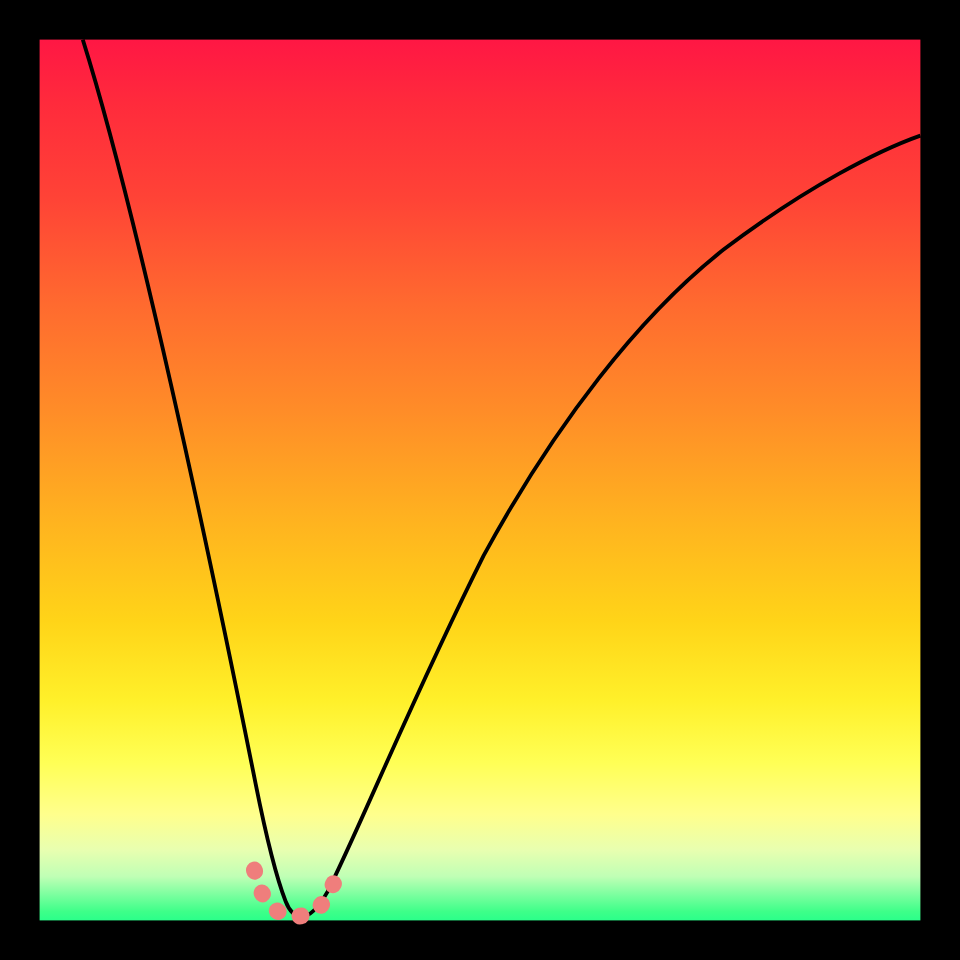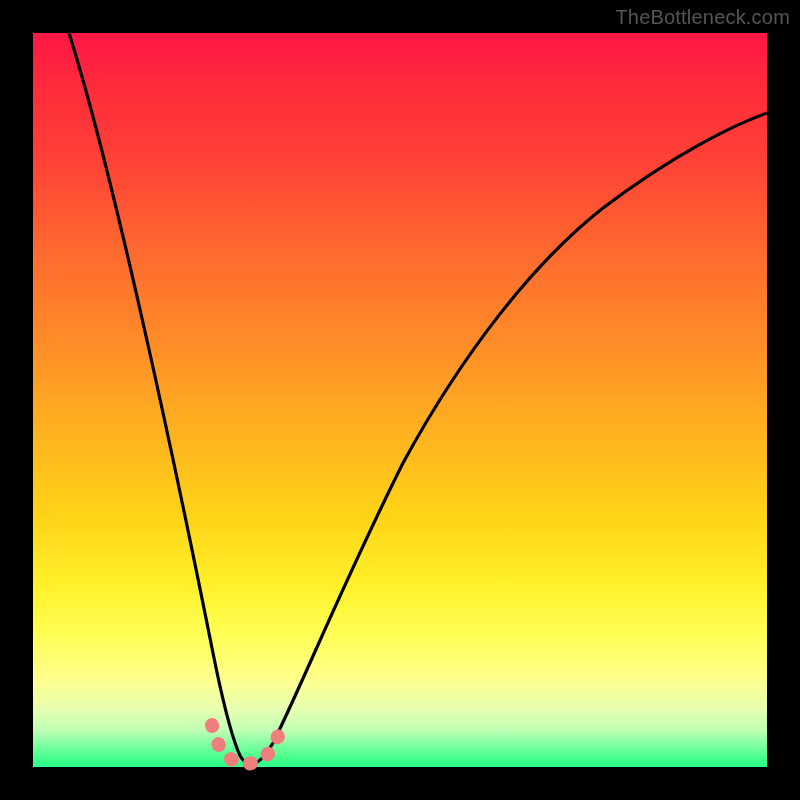--- a/index.html
+++ b/index.html
@@ -78,14 +78,13 @@
              C 640 122, 700 92, 734 80" fill="none" stroke="#000" stroke-width="3.2"></path>
 
     <path d="M 179 692
              Q 182 706, 188 716
              Q 196 728, 210 731
              Q 224 731, 234 722
              Q 242 712, 247 698
              Q 249 692, 250 688" fill="none" stroke="#ef7e7c" stroke-width="14" stroke-linecap="round" stroke-linejoin="round" stroke-dasharray="1 19"></path>
   </svg>
 
-  <div class="watermark">TheBottleneck.com</div>
 </div>
 
 </body></html>

